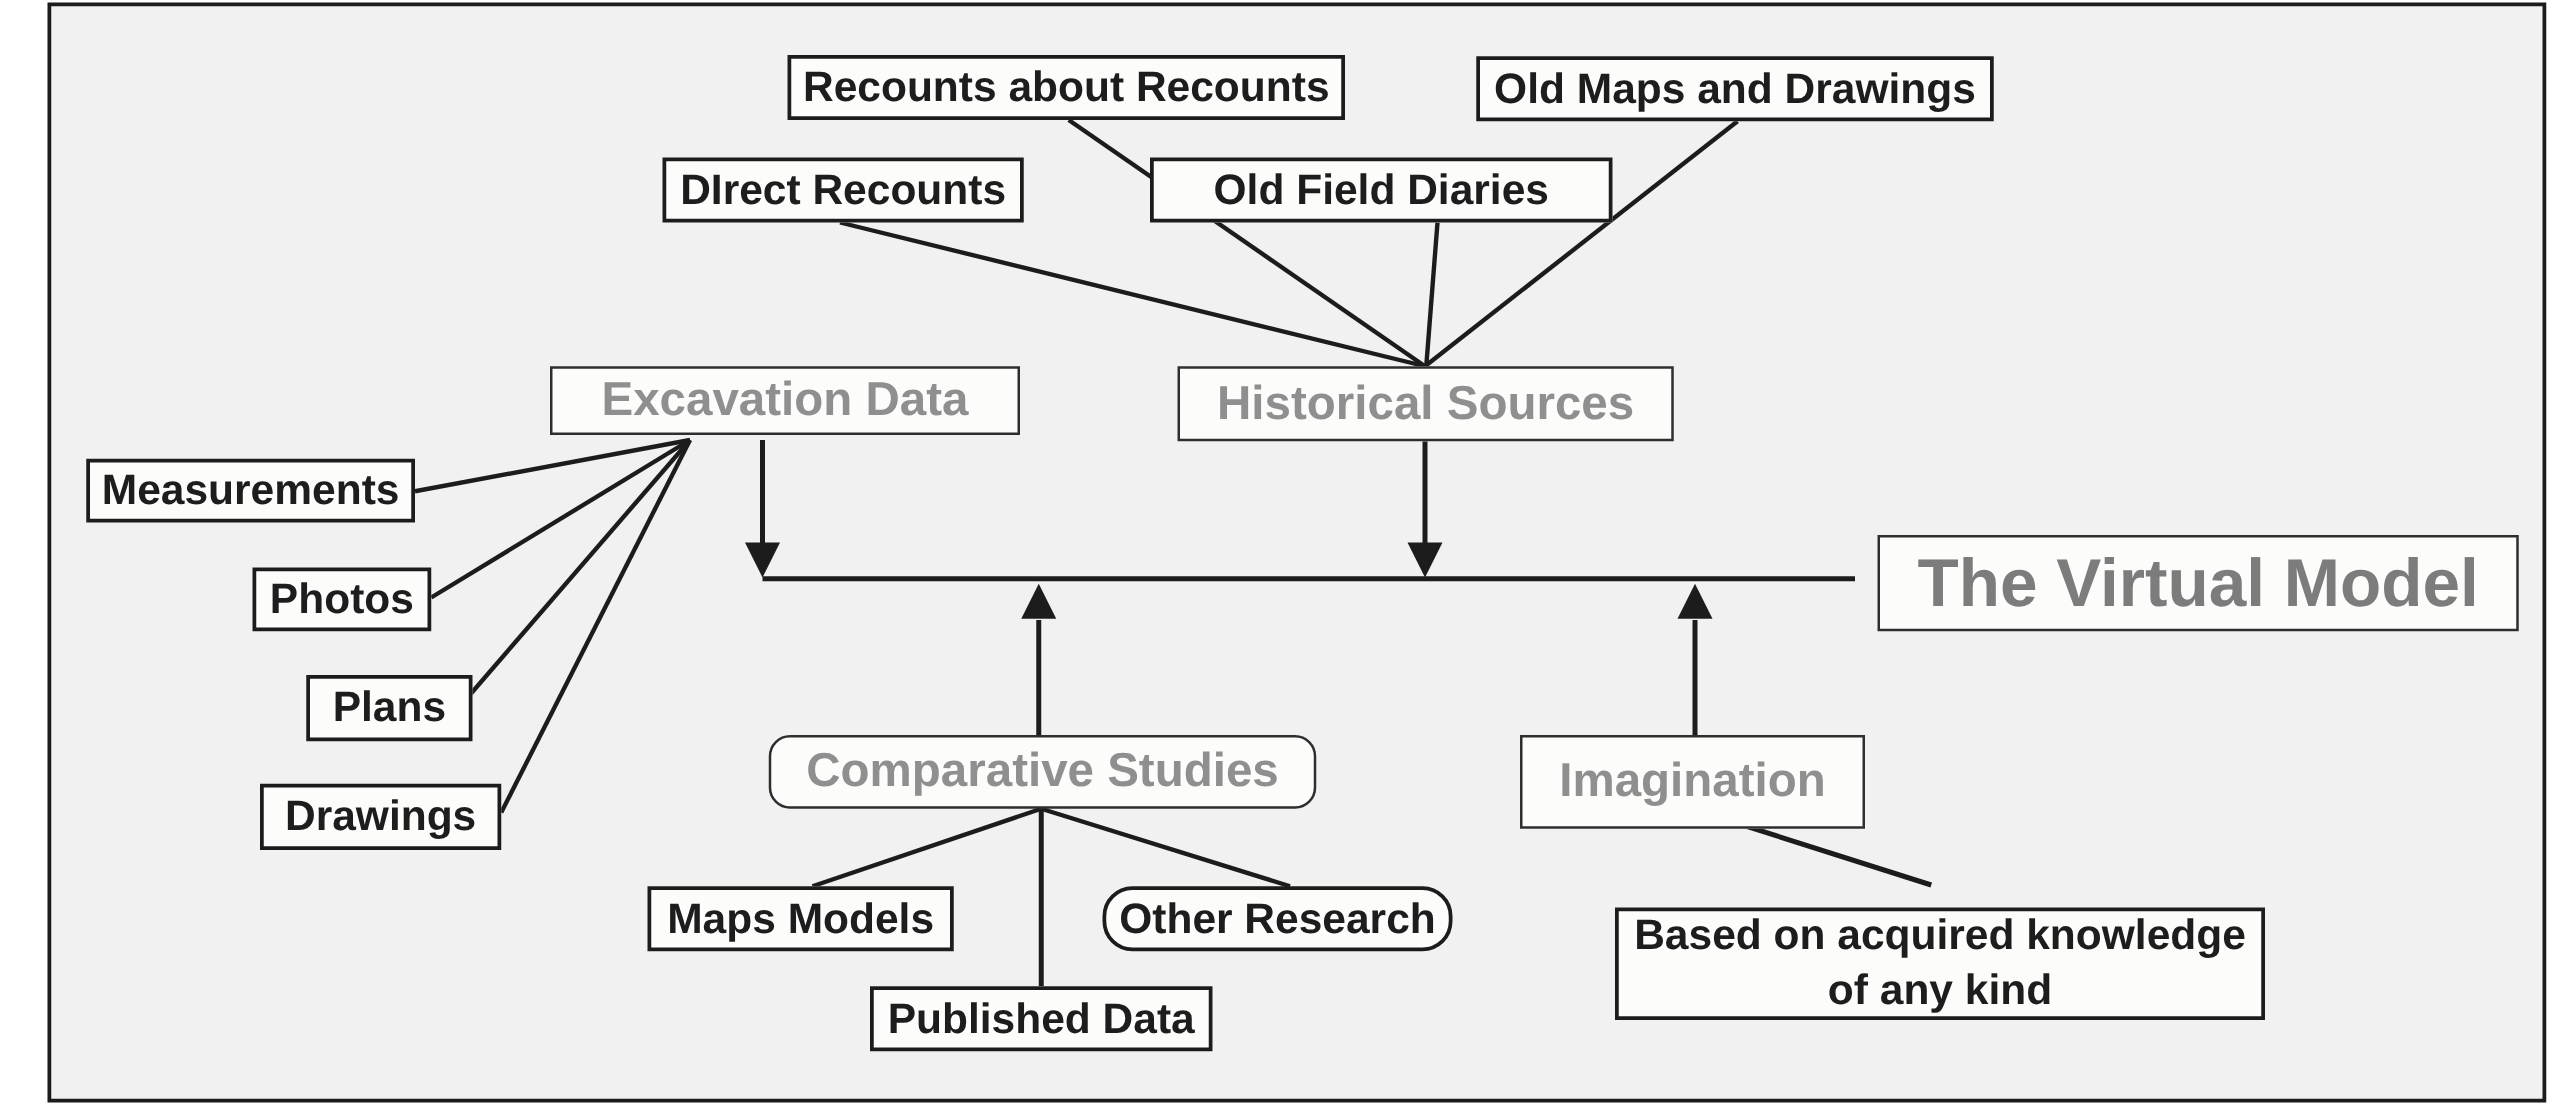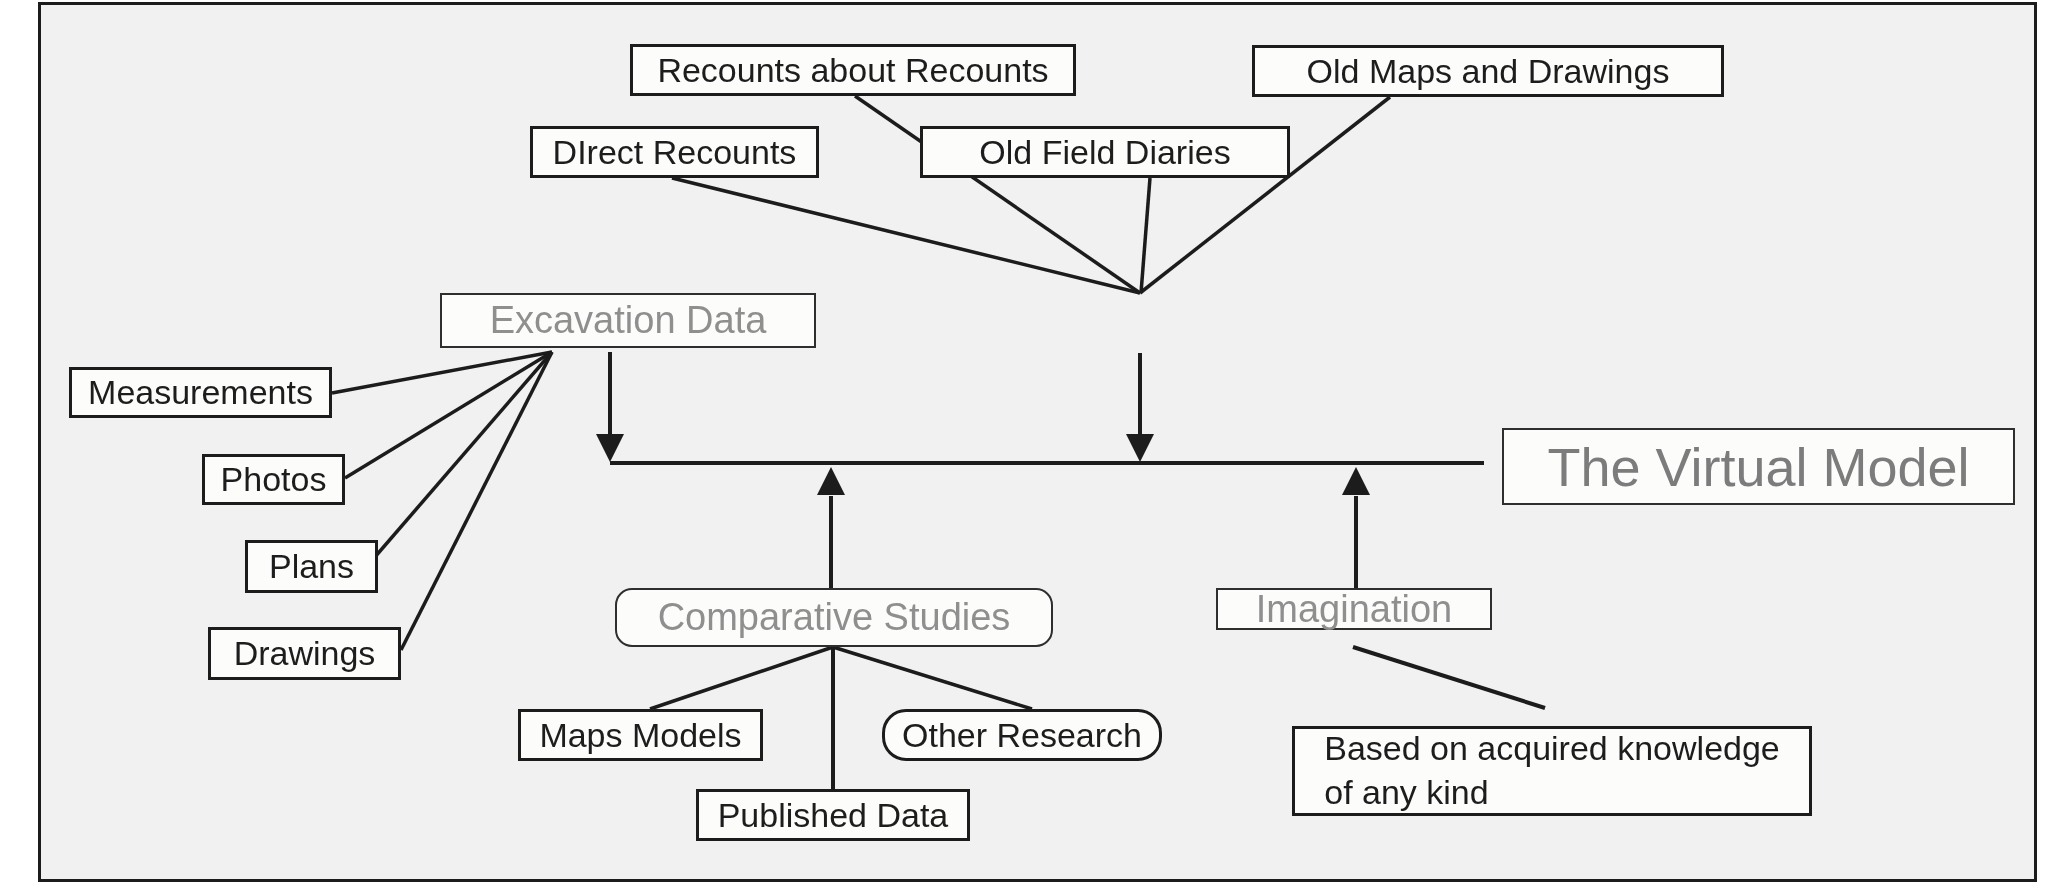--- a/index.html
+++ b/index.html
@@ -2,42 +2,42 @@
 <html style="--background: #f1f1f1; --box_fill: #fcfcfb; --line: #1c1c1c; --hub_border: #2e2e2e; --node_text: #1d1d1d; --hub_text: #8f8f8f; --title_text: #7c7c7c;"><head>
 <meta charset="utf-8">
 <style>
   html,body{margin:0;padding:0;background:#ffffff;}
   .stage{position:relative;width:2056px;height:889px;background:#ffffff;overflow:hidden;
          font-family:"Liberation Sans","DejaVu Sans",sans-serif;}
   .frame{position:absolute;left:38px;top:2px;width:1999px;height:880px;
          background:var(--background,#f1f1f1);border:3px solid var(--line,#1c1c1c);box-sizing:border-box;}
   .wires{position:absolute;left:0;top:0;width:2056px;height:889px;}
   .node{position:absolute;display:flex;align-items:center;justify-content:center;
-        box-sizing:border-box;font-weight:normal;white-space:nowrap;
+        box-sizing:border-box;font-weight:bold;text-align:center;white-space:nowrap;
         background:var(--box_fill,#fcfcfb);}
   .n-black{border:3px solid var(--line,#1c1c1c);color:var(--node_text,#1d1d1d);font-size:34px;}
   .n-hub{border:2px solid var(--hub_border,#2e2e2e);color:var(--hub_text,#8f8f8f);font-size:38px;}
   .n-title{border:2px solid var(--hub_border,#2e2e2e);color:var(--title_text,#7c7c7c);font-size:54px;}
   .n-knowledge{white-space:pre-line;line-height:1.28;margin-top:18px;}
   
   .p-recounts{left:630px;top:44px;width:446px;height:52px;}
-  .p-oldmaps{left:1252px;top:45px;width:472px;height:52px;}
+  .p-oldmaps{left:1181px;top:45px;width:414px;height:52px;}
   .p-direct{left:530px;top:126px;width:289px;height:52px;}
   .p-diaries{left:920px;top:126px;width:370px;height:52px;}
   .p-excav{left:421px;top:293px;width:376px;height:55px;margin-left:19px;}
   .p-hist{left:942px;top:293px;width:397px;height:60px;}
   .p-meas{left:69px;top:367px;width:263px;height:51px;}
   .p-photos{left:202px;top:454px;width:143px;height:51px;}
   .p-plans{left:245px;top:540px;width:133px;height:53px;}
   .p-draw{left:208px;top:627px;width:193px;height:53px;}
   .p-comp{left:615px;top:588px;width:438px;height:59px;border-radius:17px;}
   .p-othermodels{left:518px;top:709px;width:245px;height:52px;}
   .p-published{left:696px;top:789px;width:274px;height:52px;}
   .p-otherresearch{left:882px;top:709px;width:280px;height:52px;border-radius:24px;}
-  .p-imag{left:1216px;top:588px;width:276px;height:42px;}
+  .p-imag{left:1216px;top:588px;width:276px;height:75px;}
   .p-knowledge{left:1292px;top:708px;width:520px;height:90px;font-size:34px;}
   .p-virtual{left:1484px;top:428px;width:513px;height:77px;margin-left:18px;}
 </style>
 </head>
 <body>
 
 <div class="stage">
   <div class="frame"></div>
 
   <svg class="wires" viewBox="0 0 2056 889" xmlns="http://www.w3.org/2000/svg">
@@ -72,20 +72,21 @@
       <polygon points="1356,467 1342,495 1370,495"></polygon>
     </g>
   </svg>
 
   <div class="node n-black p-recounts">Recounts about Recounts</div>
   <div class="node n-black p-oldmaps">Old Maps and Drawings</div>
   <div class="node n-black p-direct">DIrect Recounts</div>
   <div class="node n-black p-diaries">Old Field Diaries</div>
 
   <div class="node n-hub p-excav">Excavation Data</div>
+  <div class="node n-hub p-hist">Historical Sources</div>
 
   <div class="node n-black p-meas">Measurements</div>
   <div class="node n-black p-photos">Photos</div>
   <div class="node n-black p-plans">Plans</div>
   <div class="node n-black p-draw">Drawings</div>
 
   <div class="node n-hub p-comp">Comparative Studies</div>
   <div class="node n-black p-othermodels">Maps Models</div>
   <div class="node n-black p-published">Published Data</div>
   <div class="node n-black p-otherresearch">Other Research</div>

